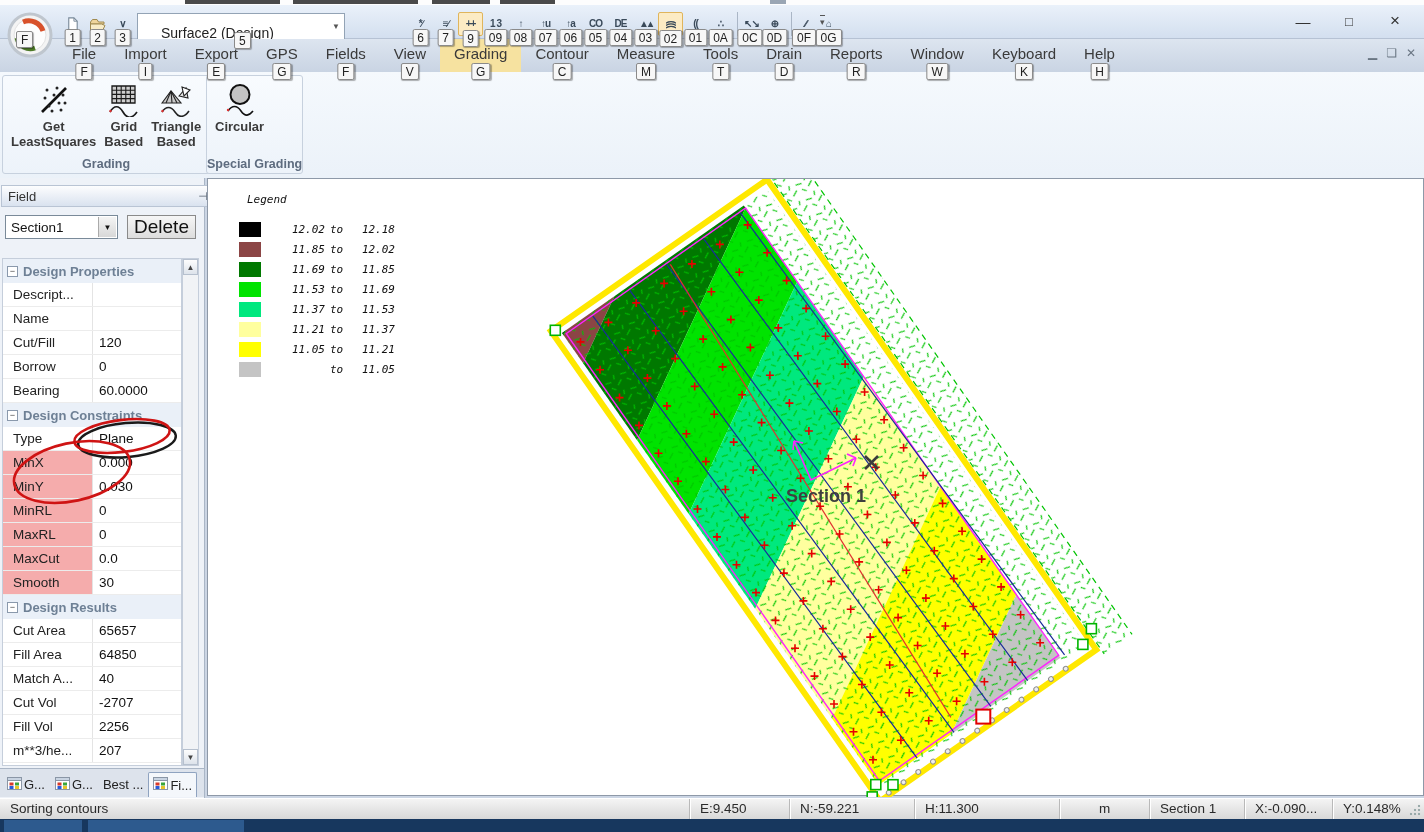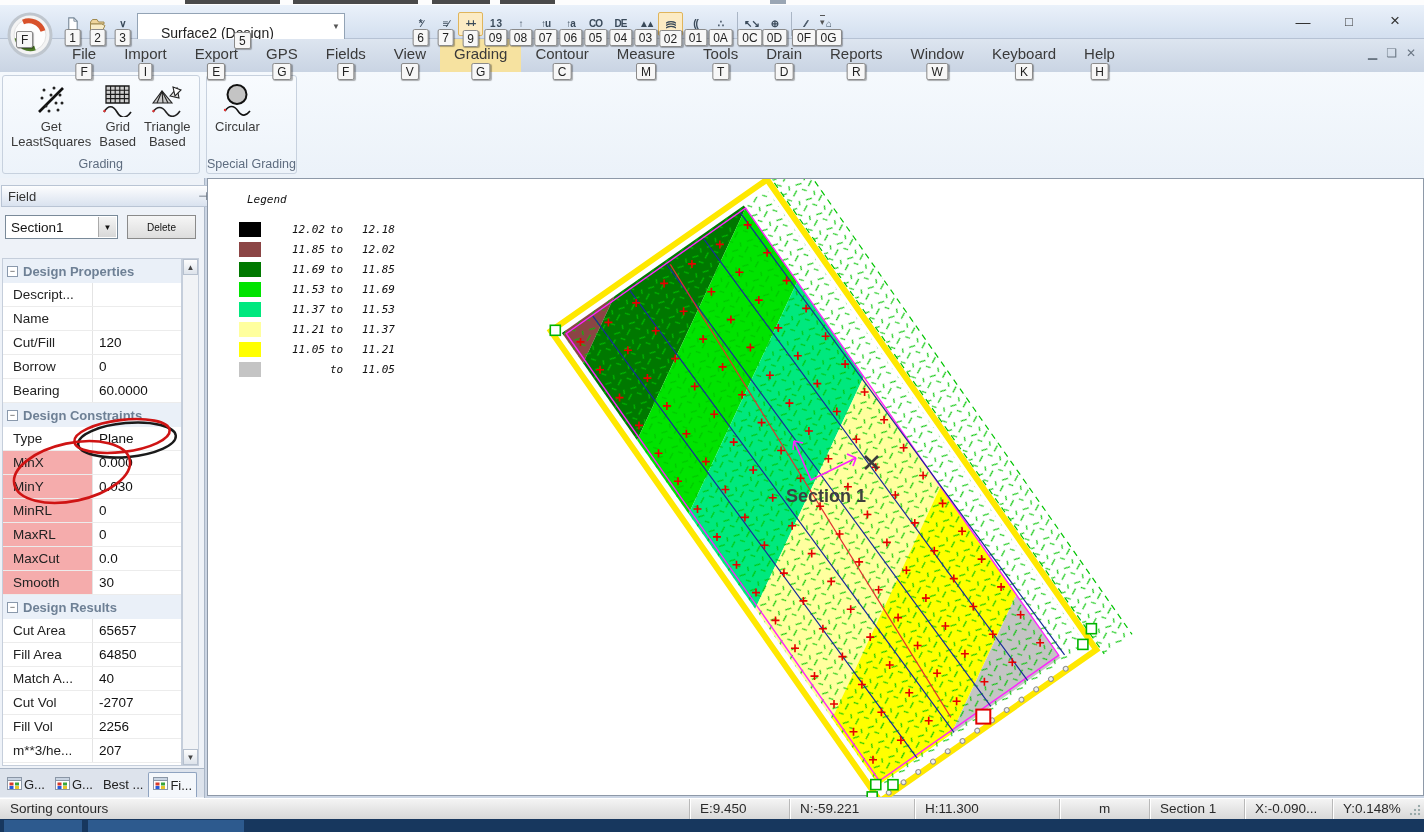--- a/index.html
+++ b/index.html
@@ -42,21 +42,21 @@
     background:linear-gradient(#DDE5F0,#C9D4E3); }
   #tabs { position:absolute; left:58px; top:0; height:33px; display:flex; }
   .rtab { position:relative; padding:6px 14px 0 14px; font-size:15px; color:#3A3A3A; height:33px; }
   .rtab.active { background:#F6E2A0; border-radius:3px 3px 0 0; }
   .rtab .keytip { top:24px; left:50%; transform:translateX(-50%); }
   #mdi-buttons { position:absolute; right:8px; top:8px; display:flex; gap:9px; }
   #mdi-buttons span { color:#6A7683; font-size:12px; line-height:12px; }
 
   
   #ribbon { position:absolute; left:0; top:72px; width:1424px; height:132px;
-    background:linear-gradient(#F5F9FD,#E9F0F8); border-bottom:1px solid #AEBBCC; }
+    background:linear-gradient(#F5F9FD,#E9F0F8); border-bottom:1px solid #AEBBCC;font-weight:bold; }
   .rgroup { position:absolute; top:3px; height:99px; border:1px solid #C7D1DE; border-radius:3px;
     background:linear-gradient(#F8FBFE,#EDF3FA); }
   .rgroup-buttons { display:flex; height:80px; padding:2px 4px 0 4px; }
   .rbutton { display:flex; flex-direction:column; align-items:center; padding:3px 4px 0 4px; }
   .ricon { width:36px; height:38px; display:flex; align-items:center; justify-content:center; }
   .rbtn-label { font-size:13px; color:#3A3A3A; text-align:center; line-height:15px; }
   .rgroup-label { text-align:center; font-size:12.5px; color:#5E6C7F; line-height:17px; }
 
   
   #main { position:absolute; left:0; top:178px; width:1424px; height:620px; background:#CBD5E4; }
@@ -66,21 +66,21 @@
   #panel-header { position:absolute; left:1px; top:7px; width:231px; height:22px;
     background:linear-gradient(#FDFDFE,#D9E2EF); border:1px solid #B9C4D4;
     display:flex; align-items:center; font-size:13px; color:#333; padding-left:6px; }
   #panel-header .ph-icons { margin-left:auto; display:flex; gap:8px; padding-right:6px; color:#5A6674; font-size:11px; }
   #field-combo { position:absolute; left:5px; top:37px; width:113px; height:24px; background:#FFF;
     border:1px solid #7A8A99; font-size:13.5px; color:#111; display:flex; align-items:center; padding-left:5px; }
   #field-combo .cb-btn { position:absolute; right:1px; top:1px; bottom:1px; width:18px;
     background:linear-gradient(#F4F4F4,#D8D8D8); border-left:1px solid #AAA;
     display:flex; align-items:center; justify-content:center; font-size:8px; color:#111; }
   #delete-btn { position:absolute; left:127px; top:37px; width:69px; height:24px;
-    background:linear-gradient(#F6F6F6,#DDD); border:1px solid #8A8A8A; font-size:10px; color:#111;
+    background:linear-gradient(#F6F6F6,#DDD); border:1px solid #8A8A8A; font-size:19px; color:#111;
     display:flex; align-items:center; justify-content:center; }
   #prop-grid { position:absolute; left:2px; top:80px; width:180px; height:508px; background:#FFF; border:1px solid #C5CEDB; }
   .psection { height:24px; background:#EAF0F8; display:flex; align-items:center; font-size:13px; font-weight:bold; color:#6E8095; }
   .psection .pbox { width:11px; height:11px; border:1px solid #8A99AC; background:#FFF; margin:0 5px 0 4px;
     font-size:9px; line-height:9px; text-align:center; color:#444; font-weight:normal; }
   .prow { height:24px; display:flex; border-bottom:1px solid #ECECEC; font-size:13.5px; }
   .plabel { width:90px; padding-left:10px; color:#222; line-height:23px; border-right:1px solid #E4E4E4;
     white-space:nowrap; overflow:hidden; }
   .plabel.hl { background:#F5ACAC; }
   .pvalue { flex:1; padding-left:6px; color:#111; line-height:23px; }

